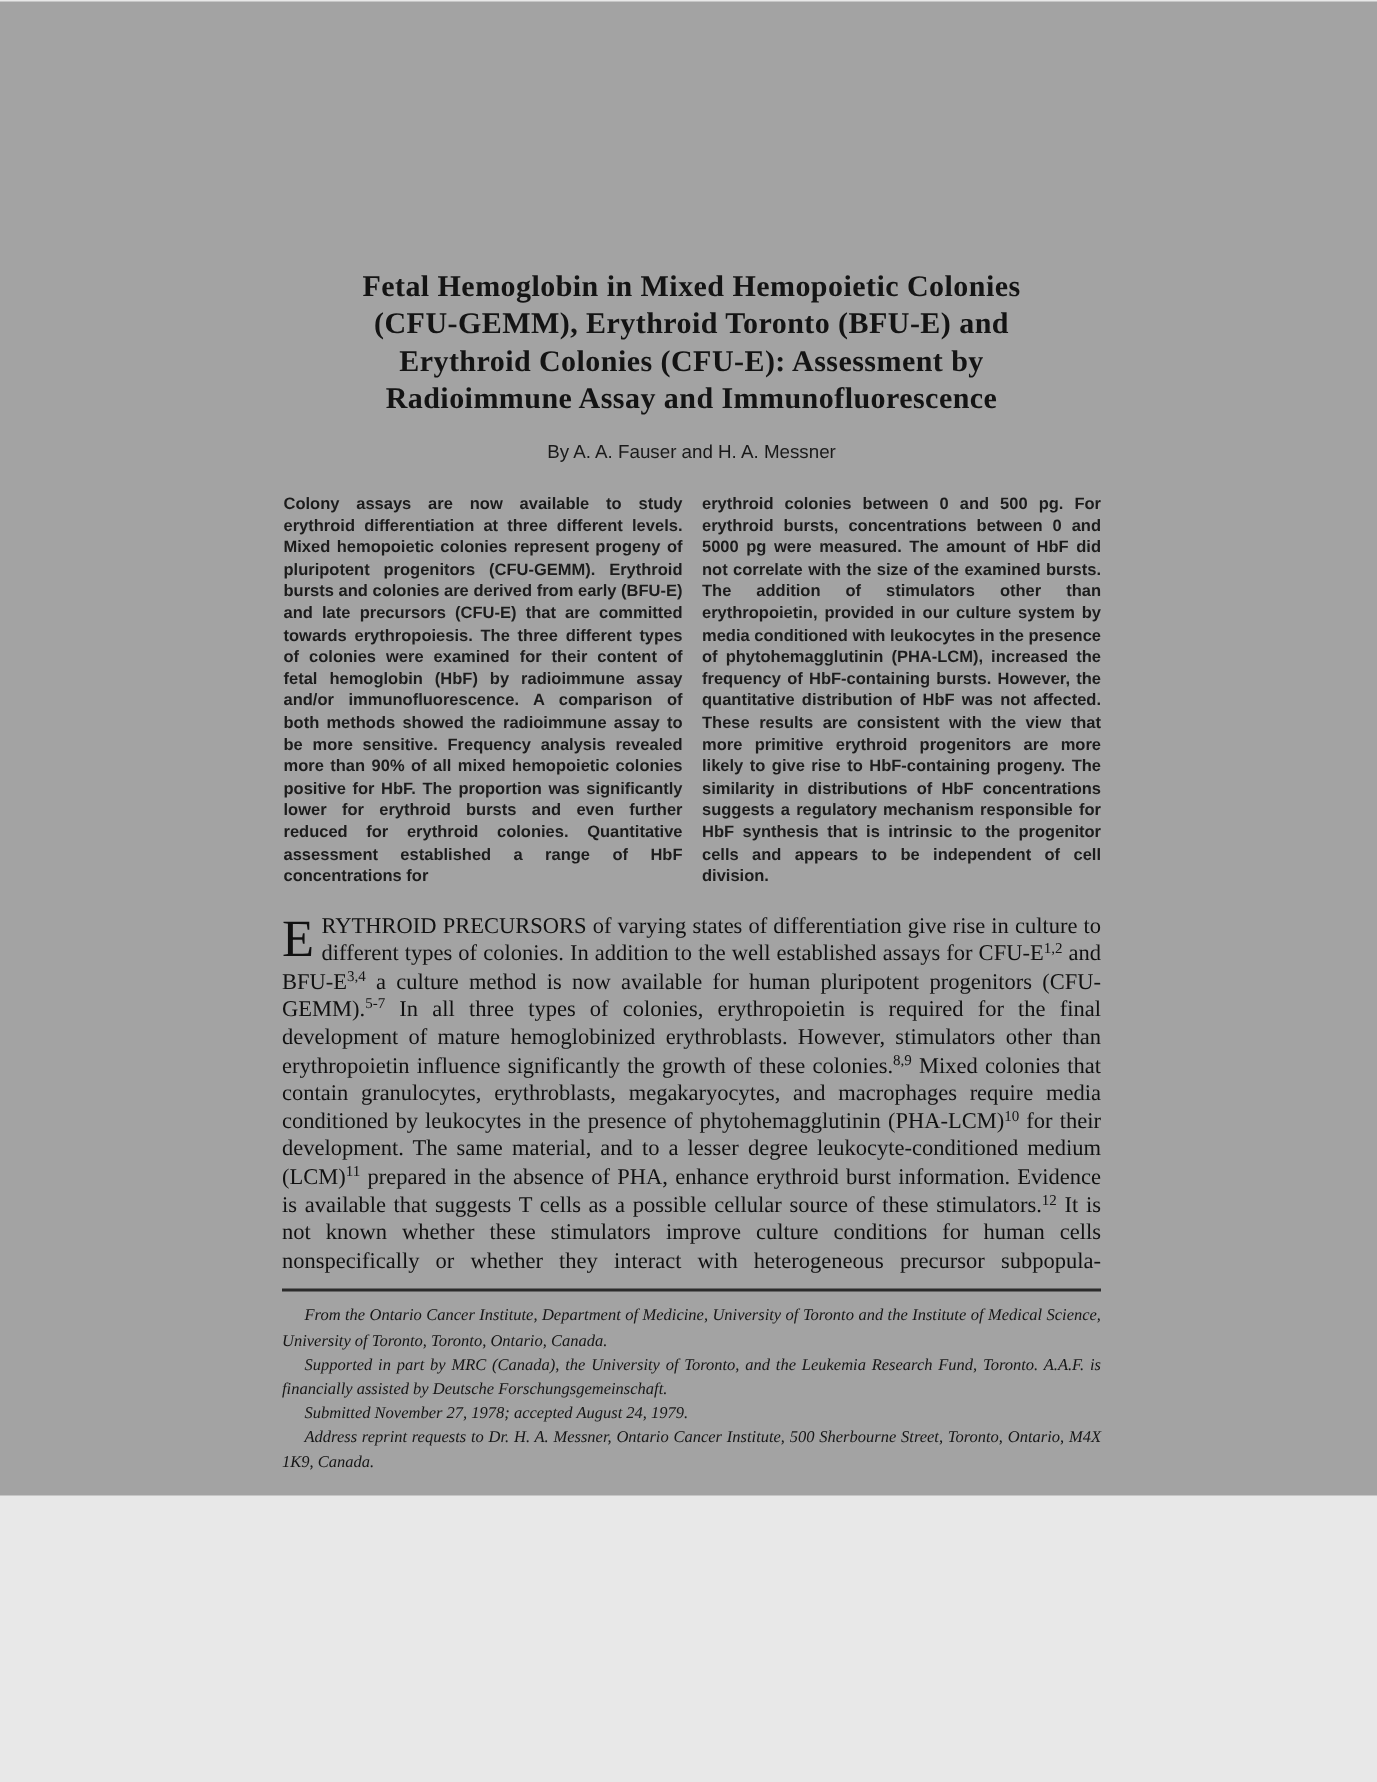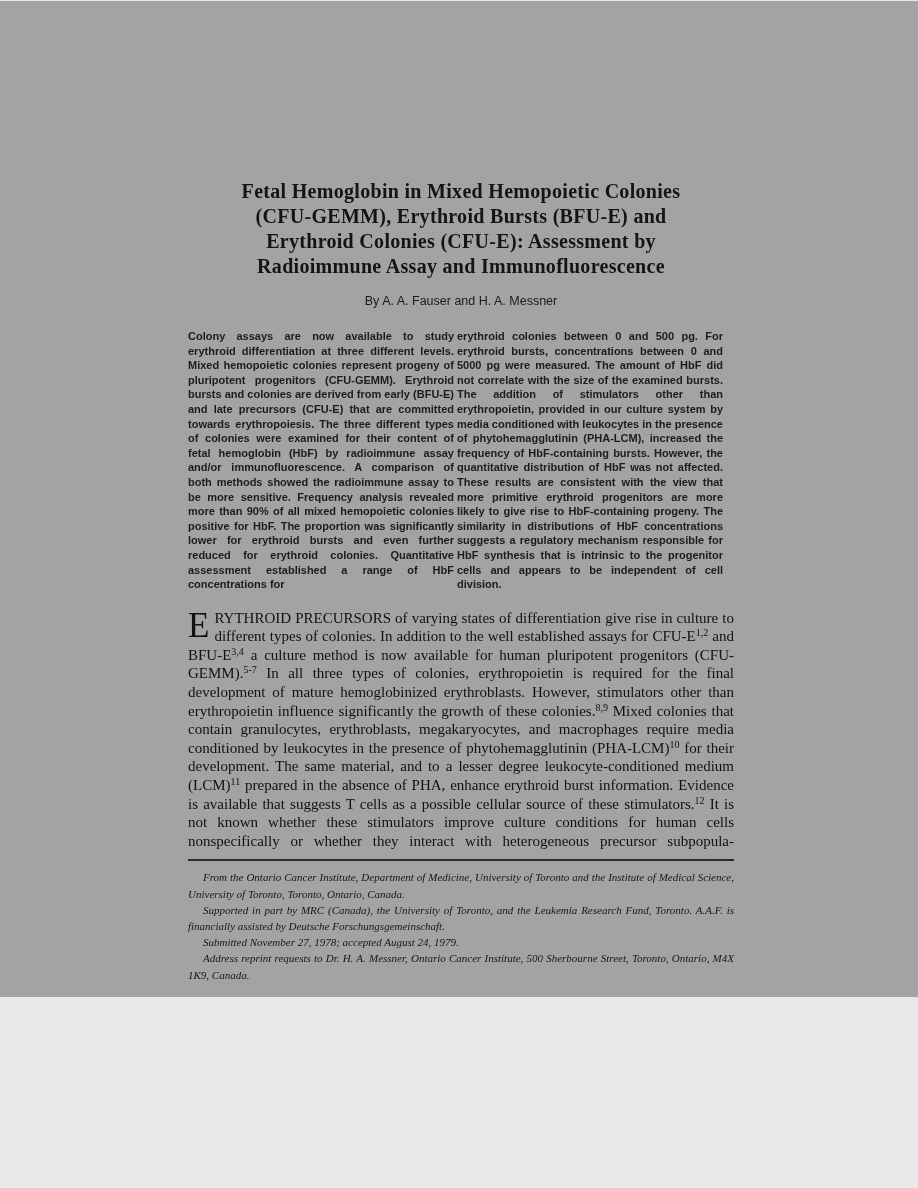--- a/index.html
+++ b/index.html
@@ -28,22 +28,23 @@
   }
   .byline {
     font-family: "Liberation Sans", sans-serif;
     font-size: 12.5px;
     text-align: center;
     margin-top: 15px;
     color: #1a1a1a;
   }
   .abstract {
     display: flex;
-    gap: 3px;
+    gap: 13px;
     margin-top: 21px;
+    justify-content: flex-end;
   }
   .abstract-col {
     width: 266px;
     font-family: "Liberation Sans", sans-serif;
     font-weight: bold;
     font-size: 11px;
     line-height: 14.6px;
     text-align: justify;
     color: #1c1c1c;
   }
@@ -112,21 +113,21 @@
   .journal-citation .journal-name { font-style: italic; }
 </style>
 </head>
 <body>
 
 <div class="page">
   <div class="content">
 
     <div class="title">
       <div>Fetal Hemoglobin in Mixed Hemopoietic Colonies</div>
-      <div>(CFU-GEMM), Erythroid Bursts (BFU-E) and</div>
+      <div>(CFU-GEMM), Erythroid Toronto (BFU-E) and</div>
       <div>Erythroid Colonies (CFU-E): Assessment by</div>
       <div>Radioimmune Assay and Immunofluorescence</div>
     </div>
 
     <div class="byline">By A. A. Fauser and H. A. Messner</div>
 
     <div class="abstract">
       <div class="abstract-col">Colony assays are now available to study erythroid differentiation at three different levels. Mixed hemopoietic colonies represent progeny of pluripotent progenitors (CFU-GEMM). Erythroid bursts and colonies are derived from early (BFU-E) and late precursors (CFU-E) that are committed towards erythropoiesis. The three different types of colonies were examined for their content of fetal hemoglobin (HbF) by radioimmune assay and/or immunofluorescence. A comparison of both methods showed the radioimmune assay to be more sensitive. Frequency analysis revealed more than 90% of all mixed hemopoietic colonies positive for HbF. The proportion was significantly lower for erythroid bursts and even further reduced for erythroid colonies. Quantitative assessment established a range of HbF concentrations for</div>
       <div class="abstract-col">erythroid colonies between 0 and 500 pg. For erythroid bursts, concentrations between 0 and 5000 pg were measured. The amount of HbF did not correlate with the size of the examined bursts. The addition of stimulators other than erythropoietin, provided in our culture system by media conditioned with leukocytes in the presence of phytohemagglutinin (PHA-LCM), increased the frequency of HbF-containing bursts. However, the quantitative distribution of HbF was not affected. These results are consistent with the view that more primitive erythroid progenitors are more likely to give rise to HbF-containing progeny. The similarity in distributions of HbF concentrations suggests a regulatory mechanism responsible for HbF synthesis that is intrinsic to the progenitor cells and appears to be independent of cell division.</div>
     </div>

